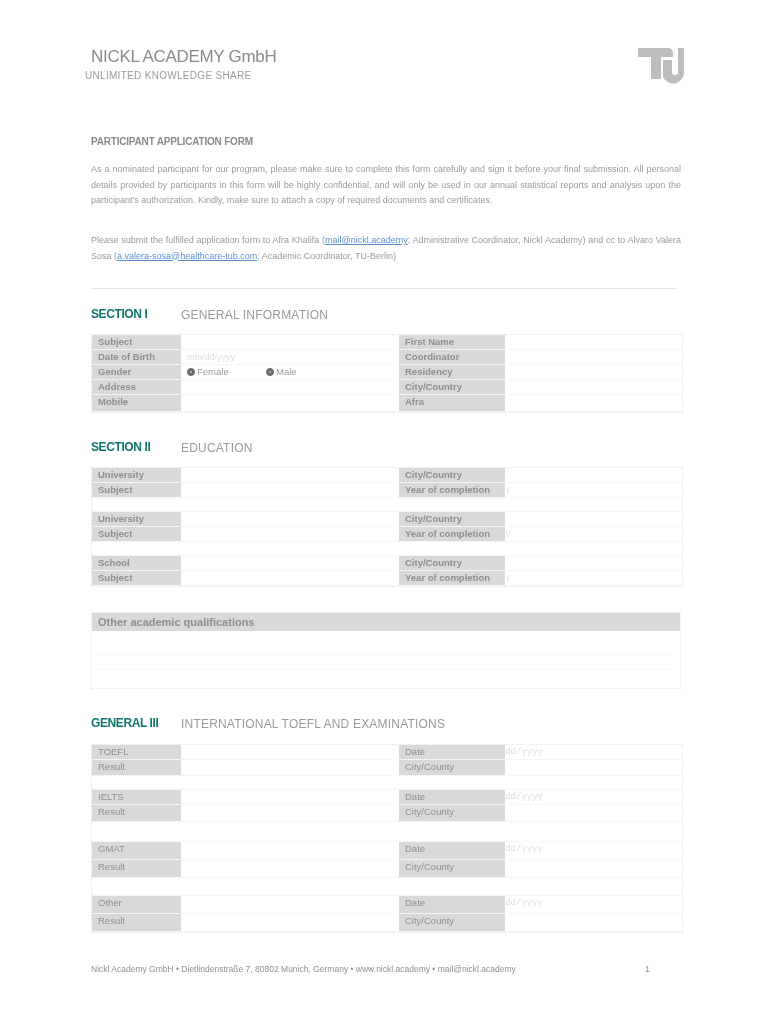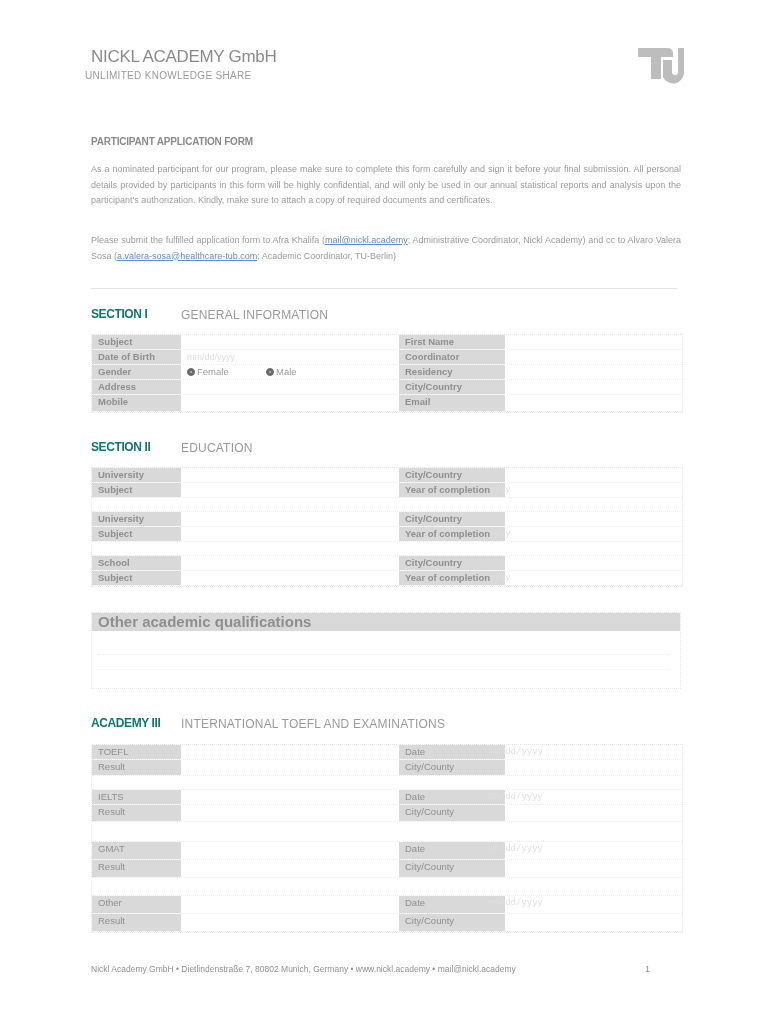--- a/index.html
+++ b/index.html
@@ -36,21 +36,21 @@
   .ph { color: #dedede; font-weight: normal; font-size: 9px; }
   .lbl-thin { font-weight: normal; }
 
   .radio { display: inline-block; width: 8px; height: 8px; border-radius: 50%; background: #6a6a6a; border: 1px solid #6a6a6a; box-sizing: border-box; vertical-align: -1px; position: relative; }
   .radio::after { content: ""; position: absolute; left: 2px; top: 2px; width: 2px; height: 2px; border-radius: 50%; background: #bdbdbd; }
   .radio-label { color: #9a9a9a; font-weight: normal; margin-left: 2px; }
   .gender-f { position: absolute; left: 95px; top: 0; }
   .gender-m { position: absolute; left: 174px; top: 0; }
 
   .qual { position: absolute; left: 91px; top: 612px; width: 590px; height: 77px; border: 1px dotted #e6e6e6; box-sizing: border-box; }
-  .qual-head { height: 18px; background: #d9d9d9; color: #8f8f8f; font-size: 15px; font-weight: bold; line-height: 18px; padding-left: 6px; }
+  .qual-head { height: 18px; background: #d9d9d9; color: #8f8f8f; font-size: 11px; font-weight: bold; line-height: 18px; padding-left: 6px; }
   .qual-line { position: absolute; left: 6px; right: 10px; height: 1px; border-top: 1px dotted #eeeeee; }
 
   .footer { position: absolute; left: 91px; top: 964px; font-size: 8.5px; color: #8f8f8f; white-space: nowrap; }
   .page-num { position: absolute; left: 645px; top: 964px; font-size: 9px; color: #8f8f8f; }
 </style>
 </head>
 <body>
 
 <div class="page">
 
@@ -95,21 +95,21 @@
     </div>
     <div class="row">
       <div class="cell lbl lbl-l">Address</div>
       <div class="cell val-l"></div>
       <div class="cell lbl lbl-r">City/Country</div>
       <div class="cell val-r"></div>
     </div>
     <div class="row tall" style="height:17px;">
       <div class="cell lbl lbl-l">Mobile</div>
       <div class="cell val-l"></div>
-      <div class="cell lbl lbl-r">Email</div>
+      <div class="cell lbl lbl-r">Afra</div>
       <div class="cell val-r"></div>
     </div>
   </div>
 
   <div class="section-head" style="top:440px;">
     <span class="section-num">SECTION II</span>
     <span class="section-title">EDUCATION</span>
   </div>
   <div class="grid" style="top:467px;">
     <div class="row">
@@ -152,21 +152,21 @@
     </div>
   </div>
 
   <div class="qual">
     <div class="qual-head">Other academic qualifications</div>
     <div class="qual-line" style="top:41px;"></div>
     <div class="qual-line" style="top:56px;"></div>
   </div>
 
   <div class="section-head" style="top:716px;">
-    <span class="section-num">ACADEMY III</span>
+    <span class="section-num">GENERAL III</span>
     <span class="section-title">INTERNATIONAL TOEFL AND EXAMINATIONS</span>
   </div>
   <div class="grid" style="top:744px;">
     <div class="row">
       <div class="cell lbl lbl-l lbl-thin">TOEFL</div>
       <div class="cell val-l"></div>
       <div class="cell lbl lbl-r lbl-thin">Date</div>
       <div class="cell val-r ph">mm/dd/yyyy</div>
     </div>
     <div class="row tall">

